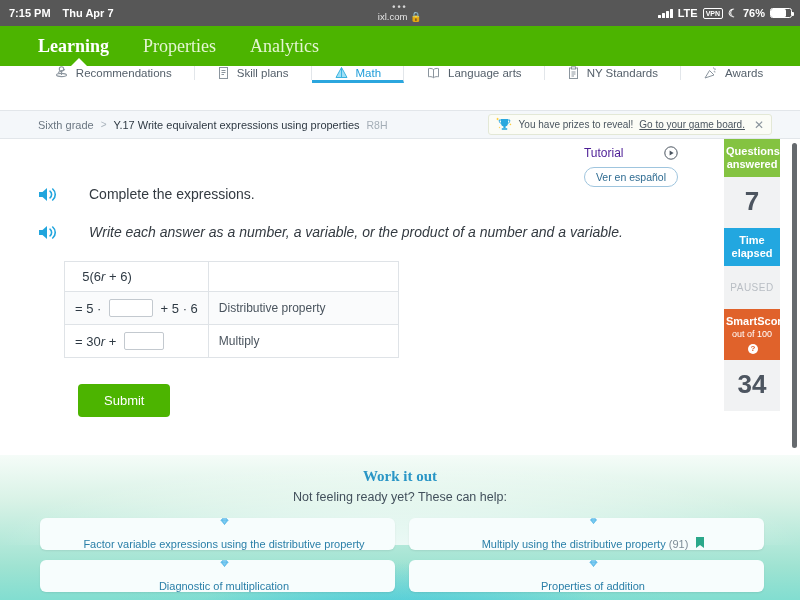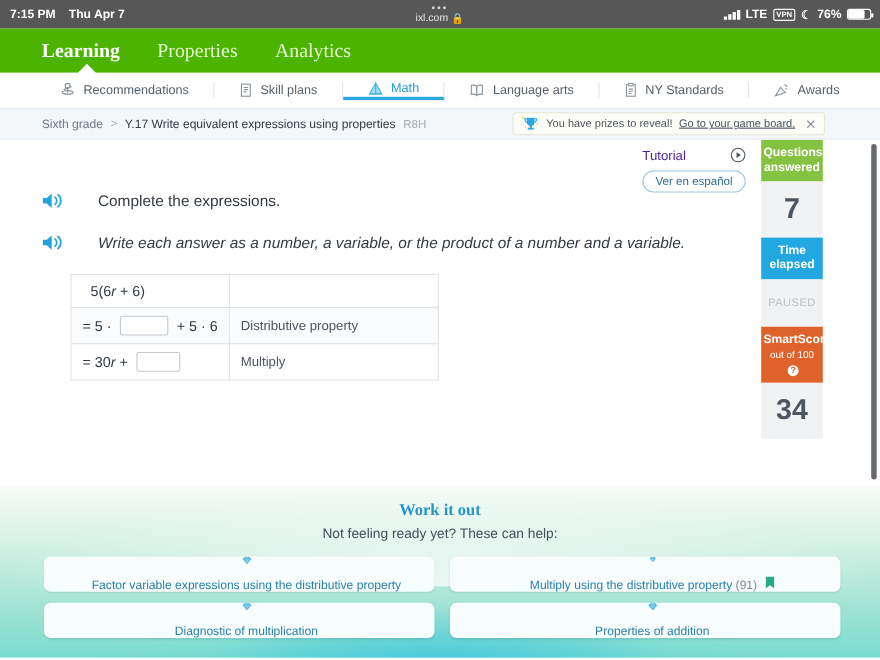--- a/index.html
+++ b/index.html
@@ -52,21 +52,21 @@
   }
   .topnav a.active { color: #ffffff; font-weight: bold; }
   .nav-arrow {
     position: absolute; bottom: -1px; left: 70px;
     width: 0; height: 0; border-left: 9px solid transparent;
     border-right: 9px solid transparent; border-bottom: 9px solid #fff;
   }
 
   
   .subtabs {
-    height: 33px; background: #fff; display: flex; align-items: center;
+    height: 45px; background: #fff; display: flex; align-items: flex-start;
     justify-content: center; border-bottom: 1px solid #e2e6ea; padding-left: 17px;
   }
   .subtab {
     display: flex; align-items: center; gap: 7px;
     padding: 0 22px; font-size: 11.5px; color: #55606b;
     border-right: 1px solid #e2e6ea; position: relative; cursor: pointer;
   }
   .subtab:last-child { border-right: none; }
   .subtab.active { color: #1f9dd9; border-bottom: 3px solid #2ba6de; }
   .subtab svg { flex: none; }
@@ -74,37 +74,37 @@
   
   .crumbrow {
     height: 28px; background: #f4f7fa; border-bottom: 1px solid #e2e6ea;
     display: flex; align-items: center; padding-left: 38px; font-size: 11px; position: relative;
   }
   .crumb-grade { color: #6b7782; }
   .crumb-sep { color: #aab4bd; margin: 0 7px; font-size: 10px; }
   .crumb-skill { color: #2f3a44; }
   .crumb-code { color: #a4aeb7; margin-left: 7px; font-size: 10.5px; }
   .prize-banner {
-    position: absolute; right: 50px; top: 3px;
+    position: absolute; right: 28px; top: 3px;
     background: #fbfcf6; border: 1px solid #e3e8d6; border-radius: 3px;
     height: 21px; display: flex; align-items: center; gap: 6px;
     padding: 0 7px; font-size: 10px; color: #4a555f;
   }
   .prize-banner a { color: #4a555f; text-decoration: underline; }
   .prize-x { color: #8a949d; font-size: 12px; margin-left: 3px; cursor: pointer; }
 
   
   .page { position: relative; height: 471px; background: #fff; overflow: hidden; }
   .scrollbar {
     position: absolute; right: 3px; top: 4px; width: 5px; height: 305px;
     background: #666a6e; border-radius: 3px;
   }
 
   
-  .stats { position: absolute; right: 52px; top: 0; width: 56px; }
+  .stats { position: absolute; right: 20px; top: 0; width: 56px; }
   .stat-head {
     color: #fff; font-size: 11px; font-weight: bold; text-align: center;
     padding: 6px 2px; line-height: 13px;
   }
   .stat-val {
     background: #f1f2f3; text-align: center; padding: 9px 0 11px;
     font-size: 26px; color: #4d5560; font-weight: bold;
   }
   .stat-val.paused { font-size: 10px; color: #b9bec4; font-weight: normal; letter-spacing: .5px; padding: 16px 0; }
   .stat-sub { font-size: 9px; font-weight: normal; display:block; }
@@ -379,20 +379,21 @@
       </tr>
       <tr>
         <td class="mt-expr">
           <span>= 30</span><span class="v">r</span><span> + </span><span class="blank small"></span>
         </td>
         <td class="mt-label">Multiply</td>
       </tr>
     </tbody>
       </table>
 
+    <button class="submit">Submit</button>
   </div>
 
   <svg class="pencil" width="30" height="30" viewBox="0 0 30 30">
     <path d="M21.5 3.5l5 5-14 14-5-5z" fill="#23a7dd"></path>
     <path d="M7.5 17.5l5 5-6.5 1.5z" fill="#1a93c7"></path>
   </svg>
 
   <div class="workout">
     <div class="wo-title">Work it out</div>
     <div class="wo-sub">Not feeling ready yet? These can help:</div>

